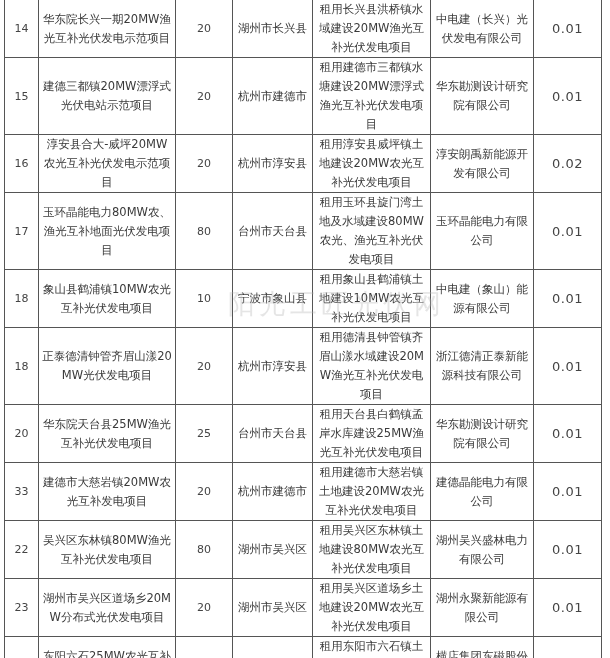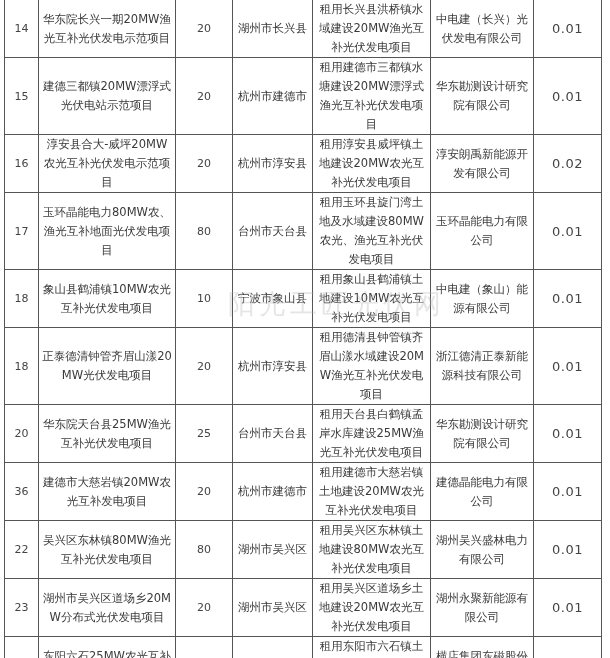--- a/index.html
+++ b/index.html
@@ -87,21 +87,21 @@
       <tr style="height: 38px;">
         <td class="num">20</td>
         <td>华东院天台县25MW渔光互补光伏发电项目</td>
         <td class="num">25</td>
         <td>台州市天台县</td>
         <td>租用天台县白鹤镇孟岸水库建设25MW渔光互补光伏发电项目</td>
         <td>华东勘测设计研究院有限公司</td>
         <td class="ratio">0.01</td>
       </tr>
       <tr style="height: 37px;">
-        <td class="num">36</td>
+        <td class="num">33</td>
         <td>建德市大慈岩镇20MW农光互补发电项目</td>
         <td class="num">20</td>
         <td>杭州市建德市</td>
         <td>租用建德市大慈岩镇土地建设20MW农光互补光伏发电项目</td>
         <td>建德晶能电力有限公司</td>
         <td class="ratio">0.01</td>
       </tr>
       <tr style="height: 37px;">
         <td class="num">22</td>
         <td>吴兴区东林镇80MW渔光互补光伏发电项目</td>

